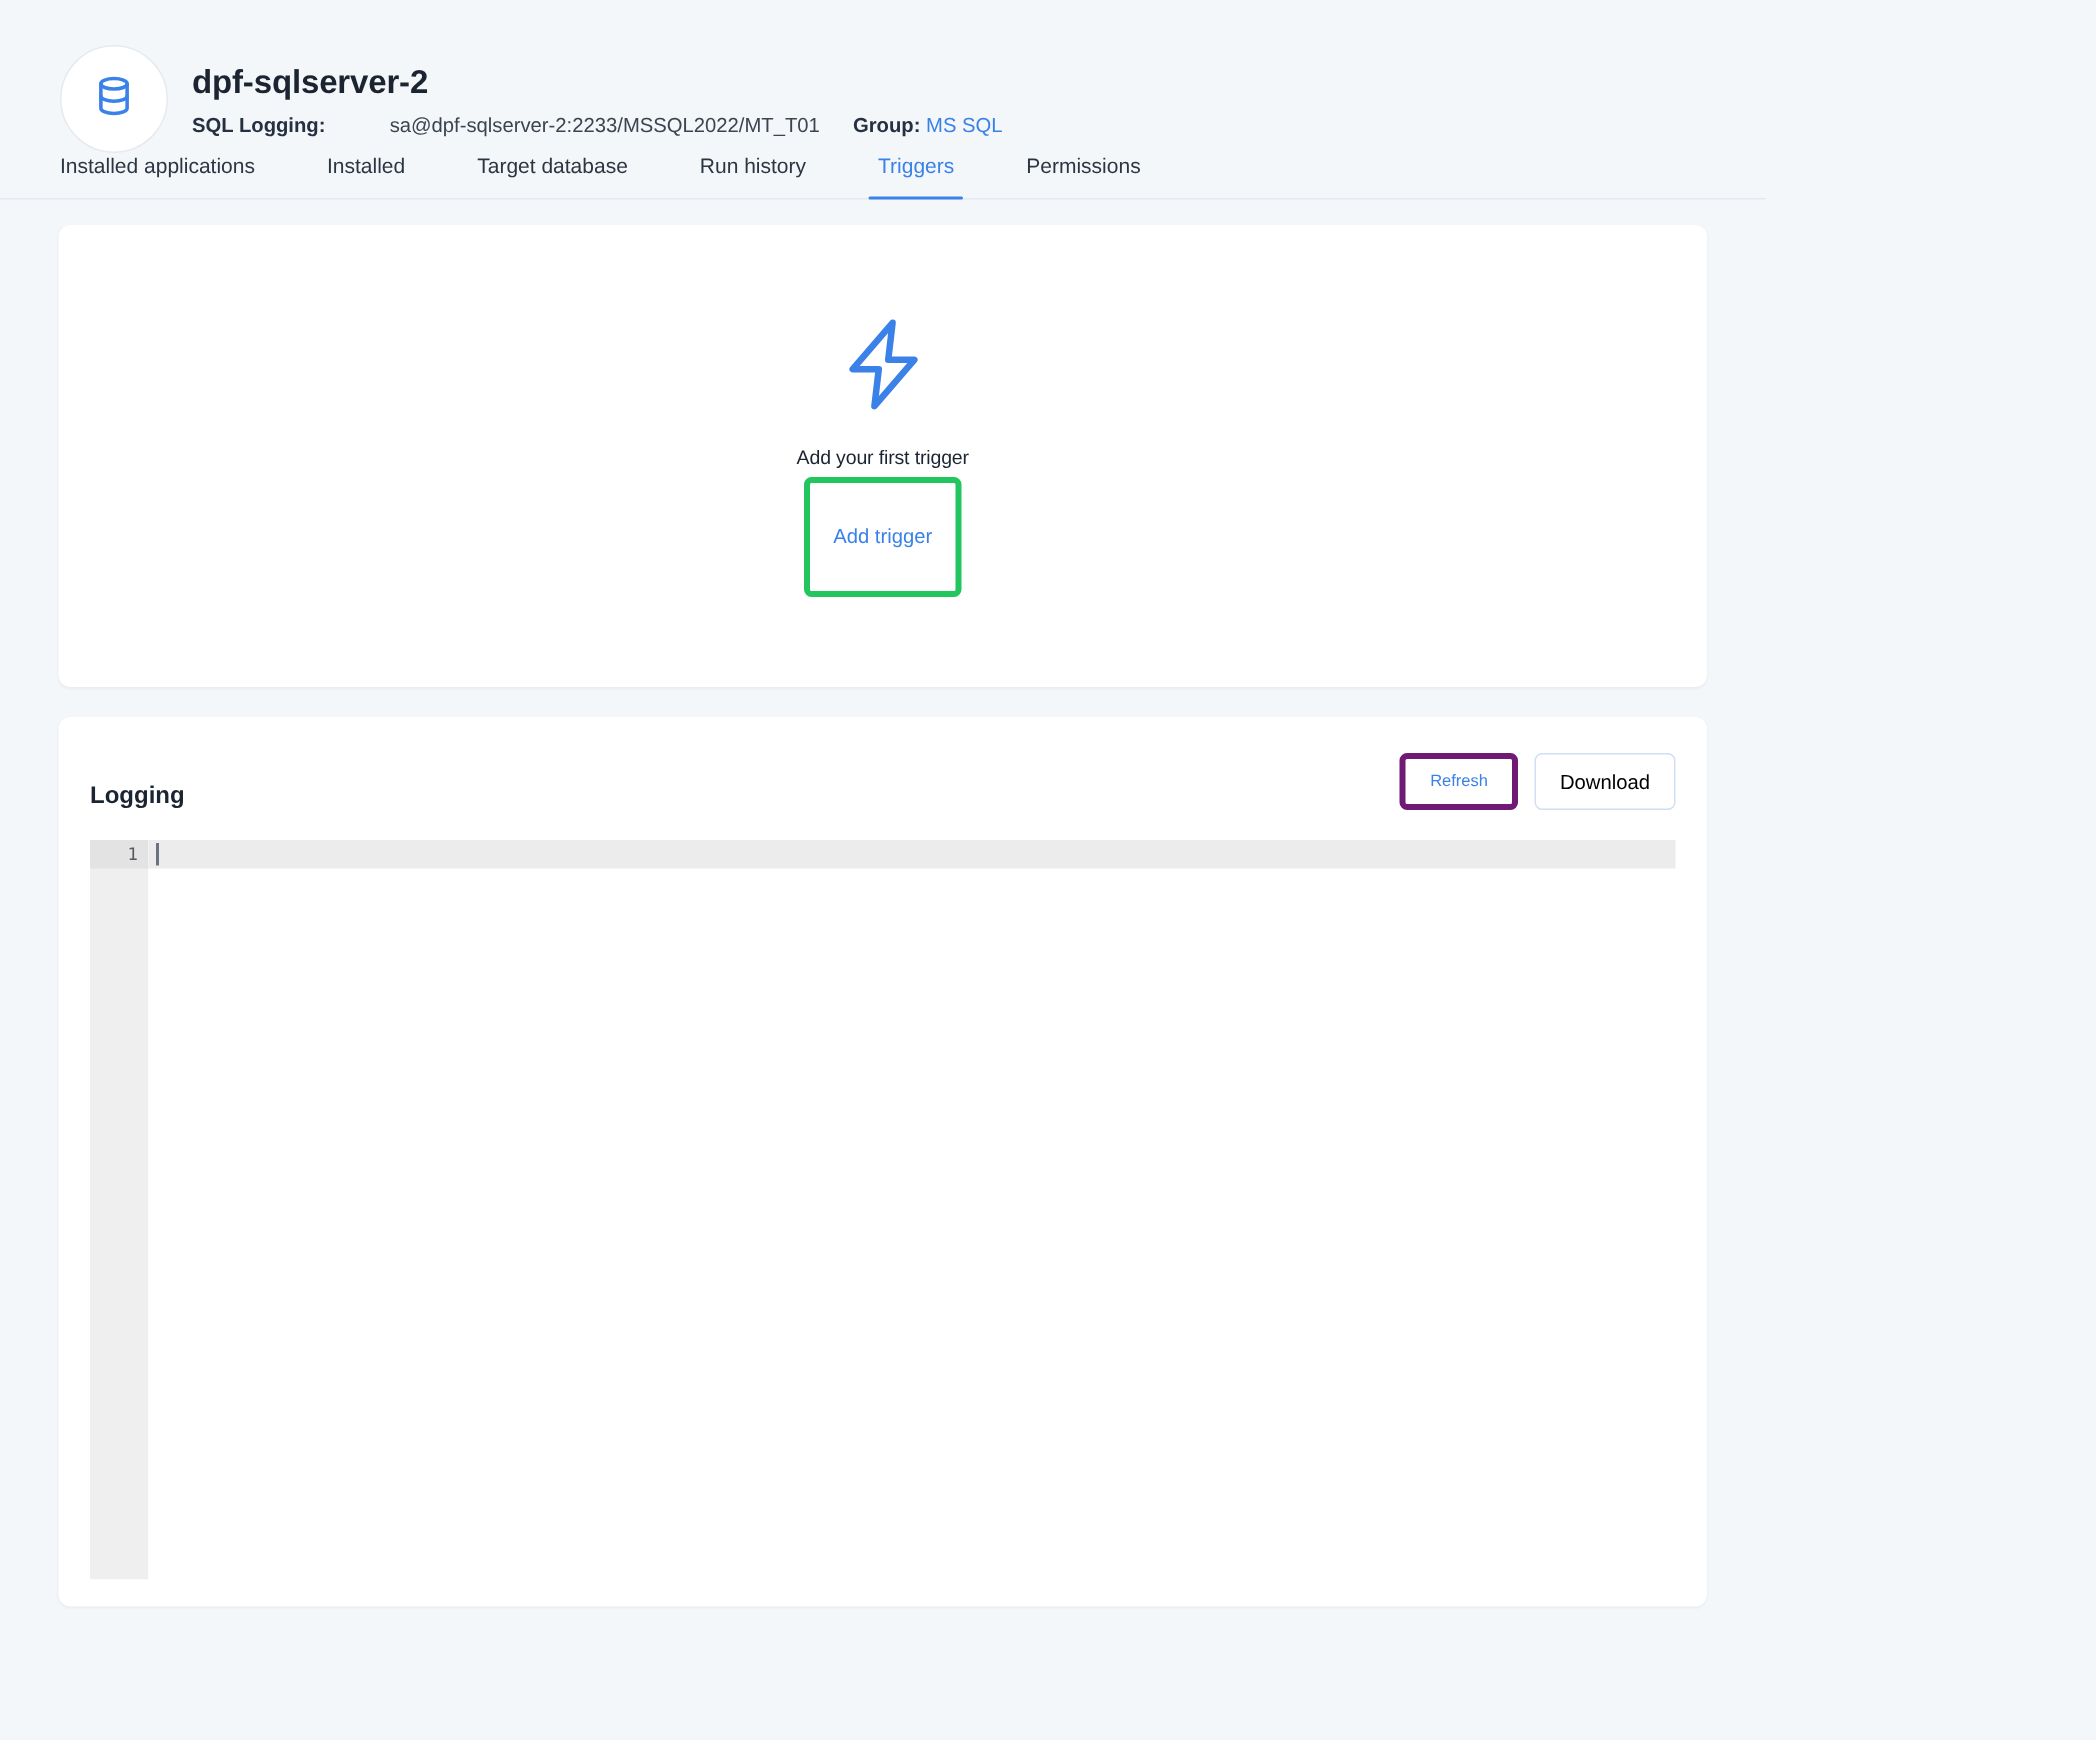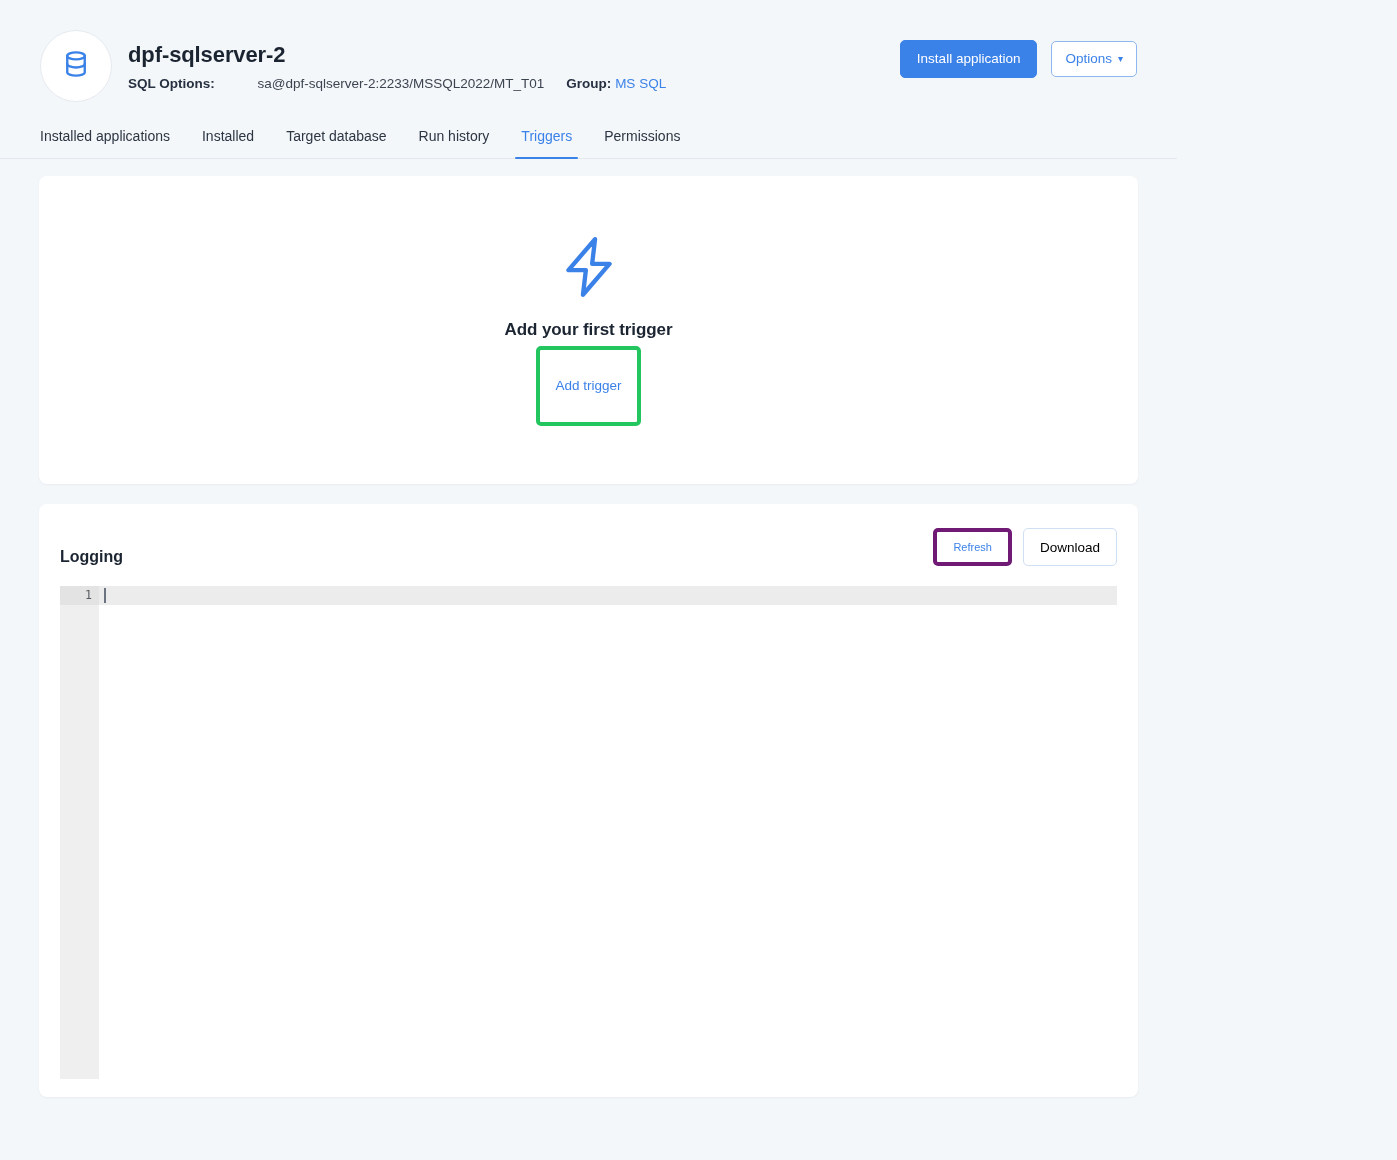--- a/index.html
+++ b/index.html
@@ -53,23 +53,22 @@
     padding: 11px 16px; font-weight: 500;
   }
   .btn-outline {
     background: #fff; color: #3b82e8; border: 1px solid #8fb6ef;
     padding: 10px 13px; font-weight: 400;
   }
   .btn-outline .caret { margin-left: 6px; font-size: 10px; line-height: 1; }
 
   
   .tabs {
-    margin-top: 26px;
     padding: 0 40px;
-    display: flex; align-items: flex-end; gap: 0;
+    display: flex; align-items: flex-end; gap: 16px;
     border-bottom: 1px solid #e3e9ef;
   }
   .tab {
     font-size: 14px; color: #2c3542;
     padding: 0 16px 14px 16px;
     cursor: pointer; position: relative; background: none; border: none;
     font-family: "Liberation Sans", sans-serif;
   }
   .tab:first-child { padding-left: 16px; margin-left: -16px; }
   .tab.active { color: #3b82e8; }
@@ -86,21 +85,21 @@
     box-shadow: 0 1px 2px rgba(16,24,40,0.05);
   }
   .empty-card {
     margin-top: 17px;
     height: 308px;
     display: flex; flex-direction: column;
     align-items: center; justify-content: center;
   }
   .zap { margin-bottom: 16px; }
   .empty-title {
-    font-size: 17px; font-weight: 700; color: #1b2431;
+    font-size: 13px; font-weight: 400; color: #1b2431;
     margin: 0 0 6px 0; letter-spacing: -0.1px;
   }
   .empty-desc {
     font-size: 13.5px; color: #5a6473; margin: 0 0 26px 0; text-align: center;
   }
   .btn-add {
     background: #fff; color: #3b82e8; border: 4px solid #22c55e;
     padding: 29px 15px; font-size: 13.5px; border-radius: 5px;
   }
 
@@ -164,36 +163,29 @@
           <svg width="30" height="30" viewBox="0 0 24 24" fill="none" stroke="#3b82e8" stroke-width="1.9" stroke-linecap="round" stroke-linejoin="round">
             <ellipse cx="12" cy="5.5" rx="7" ry="2.8"></ellipse>
             <path d="M5 5.5v13c0 1.55 3.13 2.8 7 2.8s7-1.25 7-2.8v-13"></path>
             <path d="M5 12c0 1.55 3.13 2.8 7 2.8s7-1.25 7-2.8"></path>
           </svg>
         </span>
       </div>
       <div class="title-block">
         <h1 class="app-title">dpf-sqlserver-2</h1>
         <div class="subtitle">
-          <span class="lbl">SQL Options:</span>
+          <span class="lbl">SQL Logging:</span>
           <span>&nbsp;</span>
           <span class="val">sa@dpf-sqlserver-2:2233/MSSQL2022/MT_T01</span>
           <span class="gap"></span>
           <span class="lbl">Group:</span>
           <span>&nbsp;</span>
           <a class="link-blue" href="#">MS SQL</a>
         </div>
       </div>
-    </div>
-    <div class="header-actions">
-      <button class="btn btn-primary">Install application</button>
-      <button class="btn btn-outline">
-        <span>Options</span>
-        <span class="caret">▾</span>
-      </button>
     </div>
   </div>
 
   <div class="tabs">
     <button class="tab">Installed applications</button>
     <button class="tab">Installed</button>
     <button class="tab">Target database</button>
     <button class="tab">Run history</button>
     <button class="tab active">Triggers</button>
     <button class="tab">Permissions</button>

